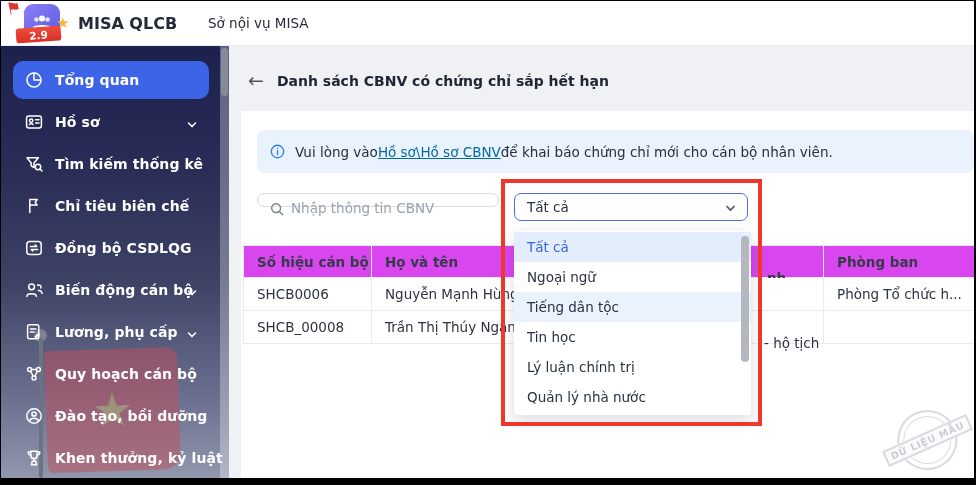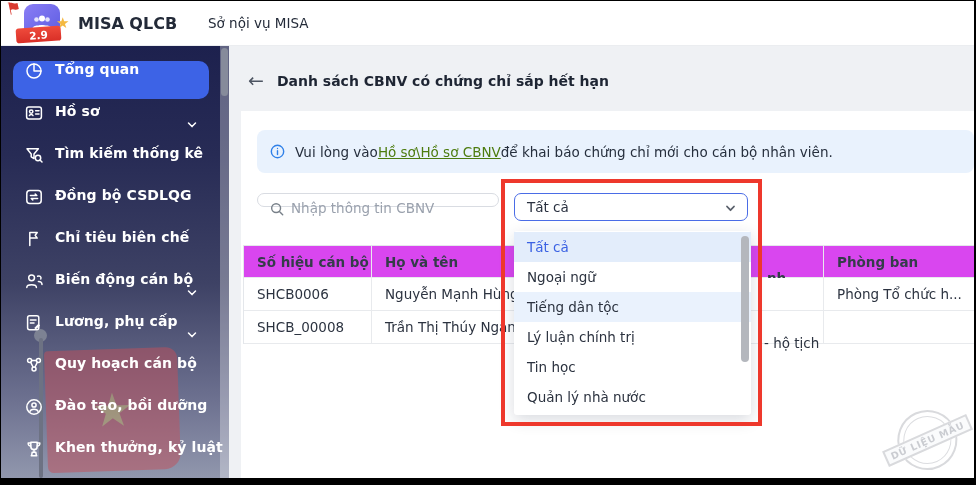--- a/index.html
+++ b/index.html
@@ -22,41 +22,41 @@
 
   
   .sidebar { position:absolute; left:0; top:45px; width:228px; height:432px; overflow:hidden;
              background:linear-gradient(180deg,#1d214e 0%,#272b55 25%,#3e4265 55%,#6d7190 82%,#9197ad 100%); }
   .flag-knob { position:absolute; left:33px; top:283px; width:13px; height:13px; border-radius:50%; background:#7d8293; z-index:1; }
   .flag-pole { position:absolute; left:38px; top:292px; width:4px; height:140px; background:#6d7283; border-radius:2px; z-index:1; }
   .vnflag { position:absolute; left:45px; top:303px; width:133px; height:122px; background:#c2505a; opacity:.5;
             border-radius:4px 12px 16px 6px; transform:rotate(-2deg); display:flex; align-items:center; justify-content:center; z-index:0; }
   .vnflag .st { font-size:46px; color:#cdb768; opacity:.95; }
   .nav { position:relative; padding-top:15px; z-index:2; }
-  .mi { position:relative; margin:0 0 4px 12px; width:196px; height:38px; display:flex; 
+  .mi { position:relative; margin:0 0 4px 12px; width:196px; height:38px; display:flex; align-items:center;
         border-radius:10px; color:#fff; cursor:pointer; }
   .mi.active { background:#3d63e6; }
   .mi .ic { width:20px; height:20px; margin-left:11px; flex:none; }
   .mi .ic svg, .chev svg { stroke:#fff; fill:none; stroke-width:1.5; stroke-linecap:round; stroke-linejoin:round; }
   .mi .lbl { margin-left:11px; font-size:14px; font-weight:bold; letter-spacing:.1px; white-space:nowrap; }
   .chev { position:absolute; right:11px; top:13px; width:12px; height:12px; }
   .sb-scroll { position:absolute; right:0; top:0; width:9px; height:100%; background:rgba(255,255,255,.30); z-index:3; }
   .sb-thumb { position:absolute; left:1px; top:2px; width:7px; height:48px; border-radius:4px; background:#868b9b; }
 
   
   .page-head { position:absolute; left:247px; top:70px; display:flex; align-items:center; gap:13px; z-index:2; }
   .back { font-size:19px; color:#4d5562; line-height:1; cursor:pointer; }
   .ptitle { font-size:14px; font-weight:bold; color:#1e2533; }
 
   .card { position:absolute; left:240px; top:110px; width:733px; height:367px; background:#fff; z-index:1; }
   .banner { position:absolute; left:16px; top:19px; right:0; height:43px; background:#e9f2fd; border-radius:8px;
             display:flex; align-items:center; font-size:13.5px; color:#262f3d; }
   .banner .iic { margin:0 10px 0 13px; width:15px; height:15px; }
   .banner .iic svg { stroke:#2f80e8; fill:none; stroke-width:1.5; stroke-linecap:round; }
-  .banner a { color:#4d7c0f; }
+  .banner a { color:#0369a1; }
 
   .search { position:absolute; left:16px; top:82px; width:242px; height:14px; border:1px solid #d9dce2; border-radius:8px; background:#fff; }
   .search svg { position:absolute; left:11px; top:7px; stroke:#788089; fill:none; stroke-width:1.6; stroke-linecap:round; }
   .search input { position:absolute; left:33px; top:1px; width:200px; height:26px; border:none; outline:none;
                   font-size:13.5px; color:#333; font-family:inherit; background:transparent; }
   ::placeholder { color:#9aa1ad; }
 
   .sel { position:absolute; left:273px; top:82px; width:234px; height:28px; border:1px solid #4a6ce6; border-radius:7px;
          background:#fff; display:flex; align-items:center; padding-left:12px; font-size:13.5px; color:#2a3140; cursor:pointer; }
   .sel svg { position:absolute; right:10px; top:8px; stroke:#5a606b; fill:none; stroke-width:1.8; stroke-linecap:round; stroke-linejoin:round; }
@@ -145,31 +145,31 @@
           <svg width="20" height="20" viewBox="0 0 20 20">
                 <path d="M3 3.8h11.4L10 9v4.6l-2.8-1.8V9L3 3.8z"></path>
                 <circle cx="14" cy="13" r="2.7"></circle>
                 <path d="M16 15l2 2"></path>
               </svg></span>
         <span class="lbl">Tìm kiếm thống kê</span>
       </div>
       <div class="mi">
         <span class="ic">
           <svg width="20" height="20" viewBox="0 0 20 20">
+                <path d="M5.8 16.5v-13h7.4l-2 2.8 2 2.8H5.8"></path>
+              </svg></span>
+        <span class="lbl">Chỉ tiêu biên chế</span>
+      </div>
+      <div class="mi">
+        <span class="ic">
+          <svg width="20" height="20" viewBox="0 0 20 20">
                 <rect x="2.8" y="3.6" width="14.4" height="12.8" rx="3"></rect>
                 <path d="M6.4 8.6h6.4l-1.6-1.6M13.6 11.4H7.2l1.6 1.6"></path>
               </svg></span>
         <span class="lbl">Đồng bộ CSDLQG</span>
-      </div>
-      <div class="mi">
-        <span class="ic">
-          <svg width="20" height="20" viewBox="0 0 20 20">
-                <path d="M5.8 16.5v-13h7.4l-2 2.8 2 2.8H5.8"></path>
-              </svg></span>
-        <span class="lbl">Chỉ tiêu biên chế</span>
       </div>
       <div class="mi">
         <span class="ic">
           <svg width="20" height="20" viewBox="0 0 20 20">
                 <circle cx="7.6" cy="6.8" r="2.9"></circle>
                 <path d="M2.8 16.4c0-3.6 9.6-3.6 9.6 0"></path>
                 <path d="M13.6 5.2c2.4-.8 4 .8 3.2 2.8M14.4 10.4c2.4 0 3.6 1.6 3.6 3.2"></path>
               </svg></span>
         <span class="lbl">Biến động cán bộ</span>
         <span class="chev">
@@ -280,22 +280,22 @@
         <div class="td c4"></div>
         <span class="frag r2">- hộ tịch</span>
       </div>
     </div>
   </div>
 
   <div class="dropdown">
     <div class="opt selected">Tất cả</div>
     <div class="opt">Ngoại ngữ</div>
     <div class="opt hovered">Tiếng dân tộc</div>
+    <div class="opt">Tin học</div>
     <div class="opt">Lý luận chính trị</div>
-    <div class="opt">Tin học</div>
     <div class="opt">Quản lý nhà nước</div>
     <div class="dd-thumb"></div>
   </div>
 
   <div class="redbox"></div>
 
   <div class="watermark">
     <div class="wm-ring"></div>
     <div class="wm-band">DỮ LIỆU MẪU</div>
   </div>

